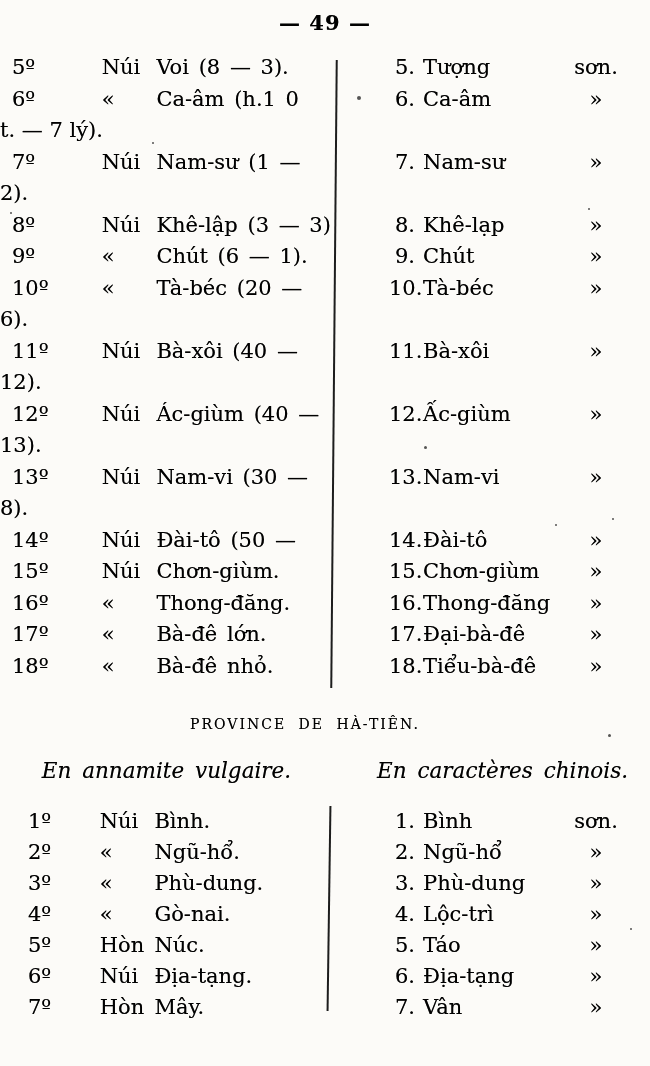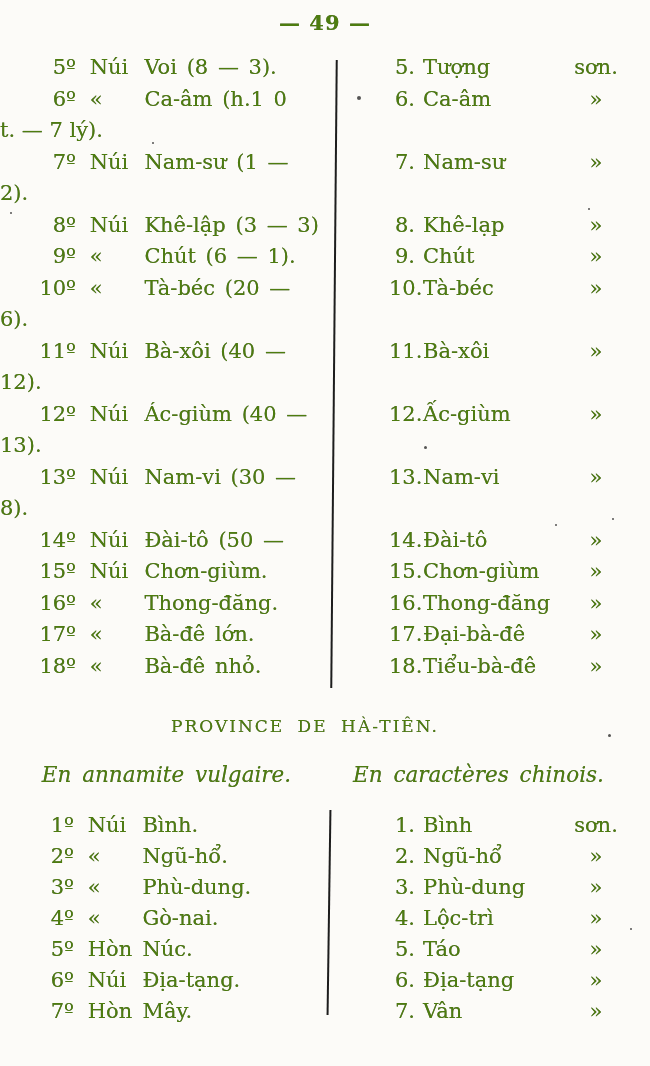--- a/index.html
+++ b/index.html
@@ -1,42 +1,42 @@
 <!DOCTYPE html>
 <html><head>
 <meta charset="utf-8">
 <style>
   html,body{margin:0;padding:0;background:#e8e6e0;}
   .page{
     position:relative;
     width:650px;height:1066px;
     margin:0 auto;
     background:#fcfbf8;
-    color:#4d7c0f;
+    color:#000000;
     font-family:"DejaVu Serif","Liberation Serif",serif;
     box-sizing:border-box;
     overflow:hidden;
     text-shadow:0 0 .5px rgba(20,20,20,.55);
   }
   .page-header{
     padding-top:10px;
     text-align:center;
     font-size:21px;
     font-weight:bold;
     letter-spacing:1px;
     height:26px;
   }
   
   .list-block{position:relative;margin-top:16px;font-size:21px;}
   .list-block .rows{position:relative;}
   .row{display:flex;align-items:flex-start;}
   .cell-left{width:333px;line-height:31.5px;}
   .bottom .cell-left{line-height:31px;}
   .l1{white-space:nowrap;}
-  .l-num{display:inline-block;width:76px;text-align:right;}
+  .l-num{display:inline-block;width:76px;padding-left:12px;}
   .bottom .l-num{width:58px;margin-left:16px;}
   .l-pre{display:inline-block;width:44px;margin-left:7px;}
   .l-name{margin-left:4px;word-spacing:3px;margin-top:13px;}
   .cont{padding-left:0;}
   .cell-right{
     flex:1;display:flex;align-items:baseline;
     padding-left:56px;padding-right:24px;
     line-height:31.5px;white-space:nowrap;
   }
   .bottom .cell-right{line-height:31px;}
@@ -44,28 +44,28 @@
   .r-name{margin-left:8px;text-align:right;}
   .r-mark{margin-left:auto;width:60px;text-align:center;}
   
   .divider{position:absolute;width:2px;background:#1d1d1d;}
   .divider.d1{left:333px;top:8px;height:628px;transform:rotate(0.5deg);}
   .divider.d2{left:328px;top:0px;height:205px;transform:rotate(0.8deg);}
   
   .section-heading{
     margin:34px 40px 0 0;
     text-align:center;
-    font-size:17px;
+    font-size:14px;
     font-weight:normal;
     letter-spacing:2px;
     word-spacing:6px;
   }
   .col-headers{display:flex;margin-top:26px;font-size:21.5px;font-style:italic;}
   .ch-left{width:333px;text-align:center;word-spacing:4px;font-style:italic;}
-  .ch-right{flex:1;text-align:left;padding-left:20px;padding-right:22px;word-spacing:4px;}
+  .ch-right{flex:1;text-align:right;padding-left:20px;padding-right:22px;word-spacing:4px;}
   .bottom{margin-top:23px;}
   
   .speck{position:absolute;background:#2a2a2a;border-radius:50%;opacity:.8;}
 </style>
 </head>
 <body>
 
 <div class="page">
 
   <div class="page-header">— 49 —</div>

